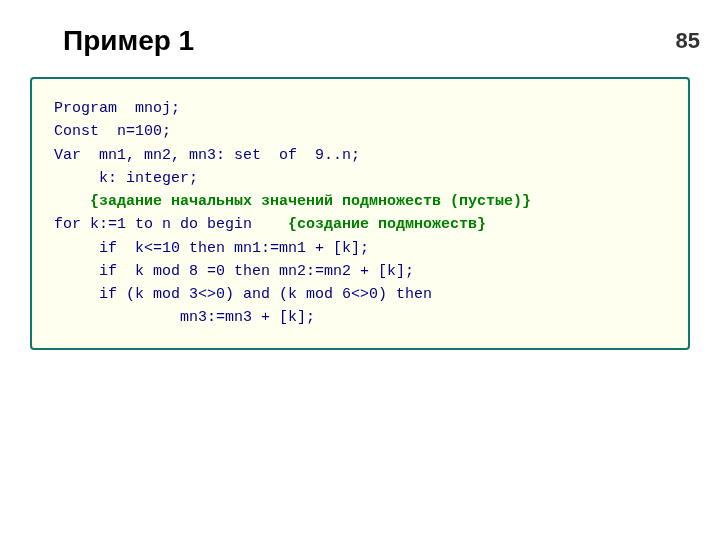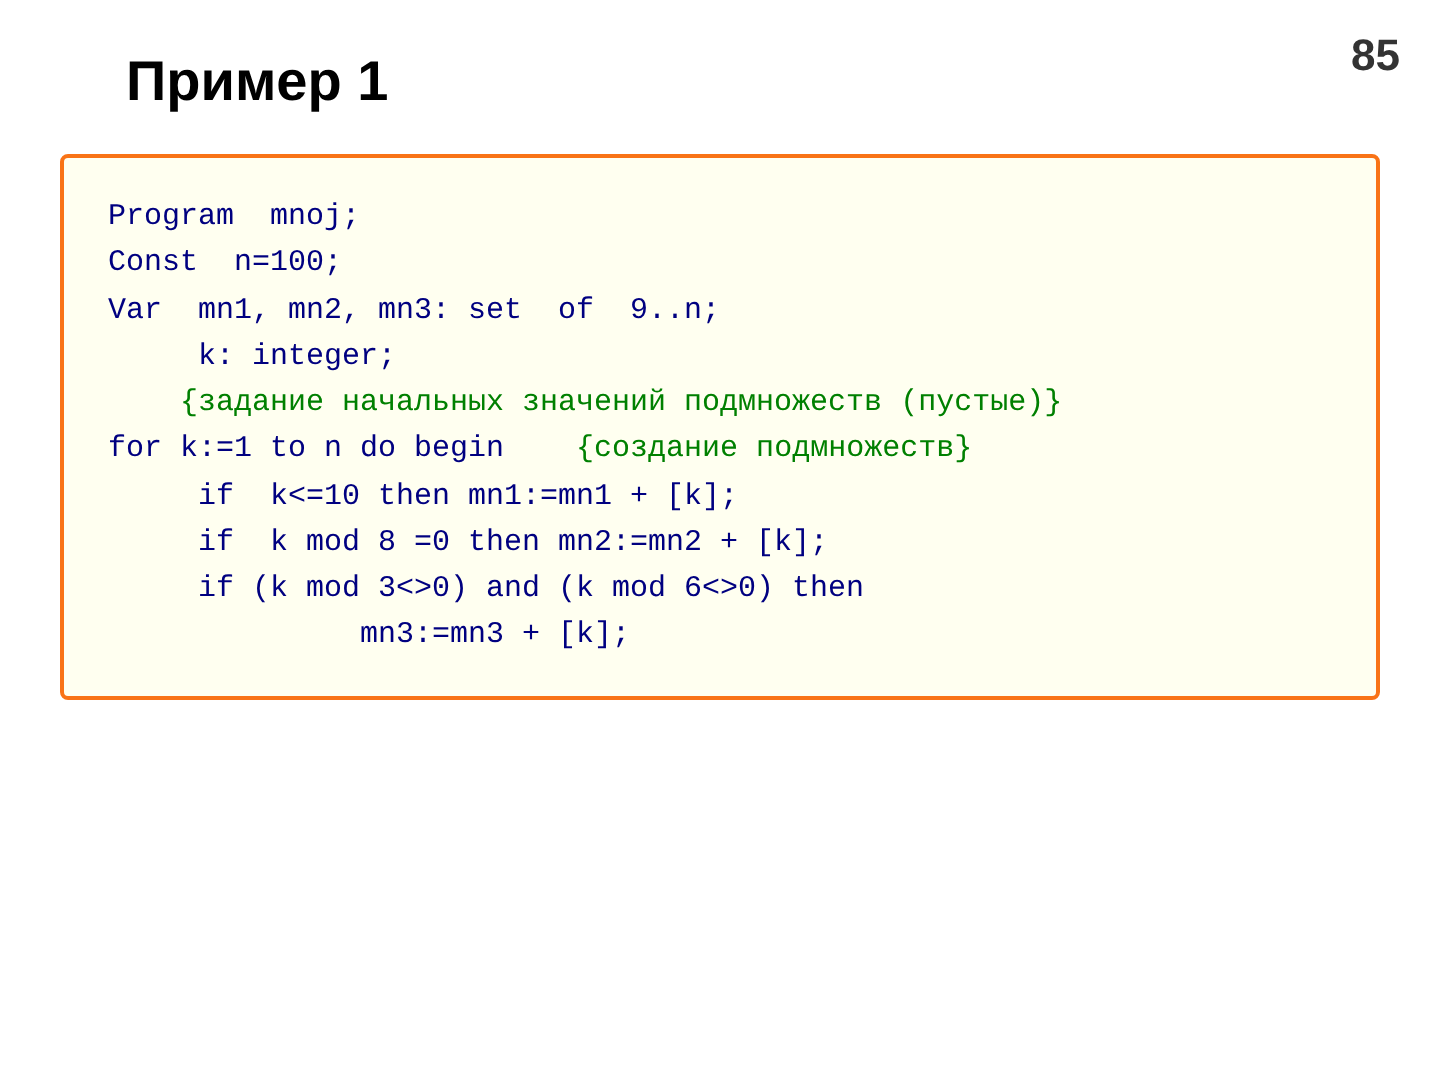--- a/index.html
+++ b/index.html
@@ -19,55 +19,56 @@
     .slide {
       width: 720px;
       height: 540px;
       background: #ffffff;
       position: relative;
       padding: 20px 30px;
     }
 
     .slide-number {
       position: absolute;
-      top: 15px;
+      top: 28px;
       right: 20px;
       font-size: 22px;
       font-weight: bold;
       color: #333333;
     }
 
     .slide-title {
       font-size: 28px;
       font-weight: bold;
       color: #000000;
       margin-bottom: 20px;
       margin-top: 5px;
       margin-left: 33px;
     }
 
     .code-box {
       background: #fffff0;
-      border: 2px solid #f97316;
+      border: 2px solid #0f766e;
       border-radius: 4px;
       padding: 18px 22px;
       font-family: 'Courier New', Courier, monospace;
       font-size: 15px;
       line-height: 1.55;
       color: #000080;
     }
 
     .code-line {
       display: block;
       white-space: pre;
     }
 
     .comment {
       color: #008000;
       font-style: normal;
+      font-weight: bold;
     }
   </style>
 </head>
 <body>
 
 <div class="slide">
 
   <div class="slide-number">85</div>
 
   <div class="slide-title">Пример 1</div>

